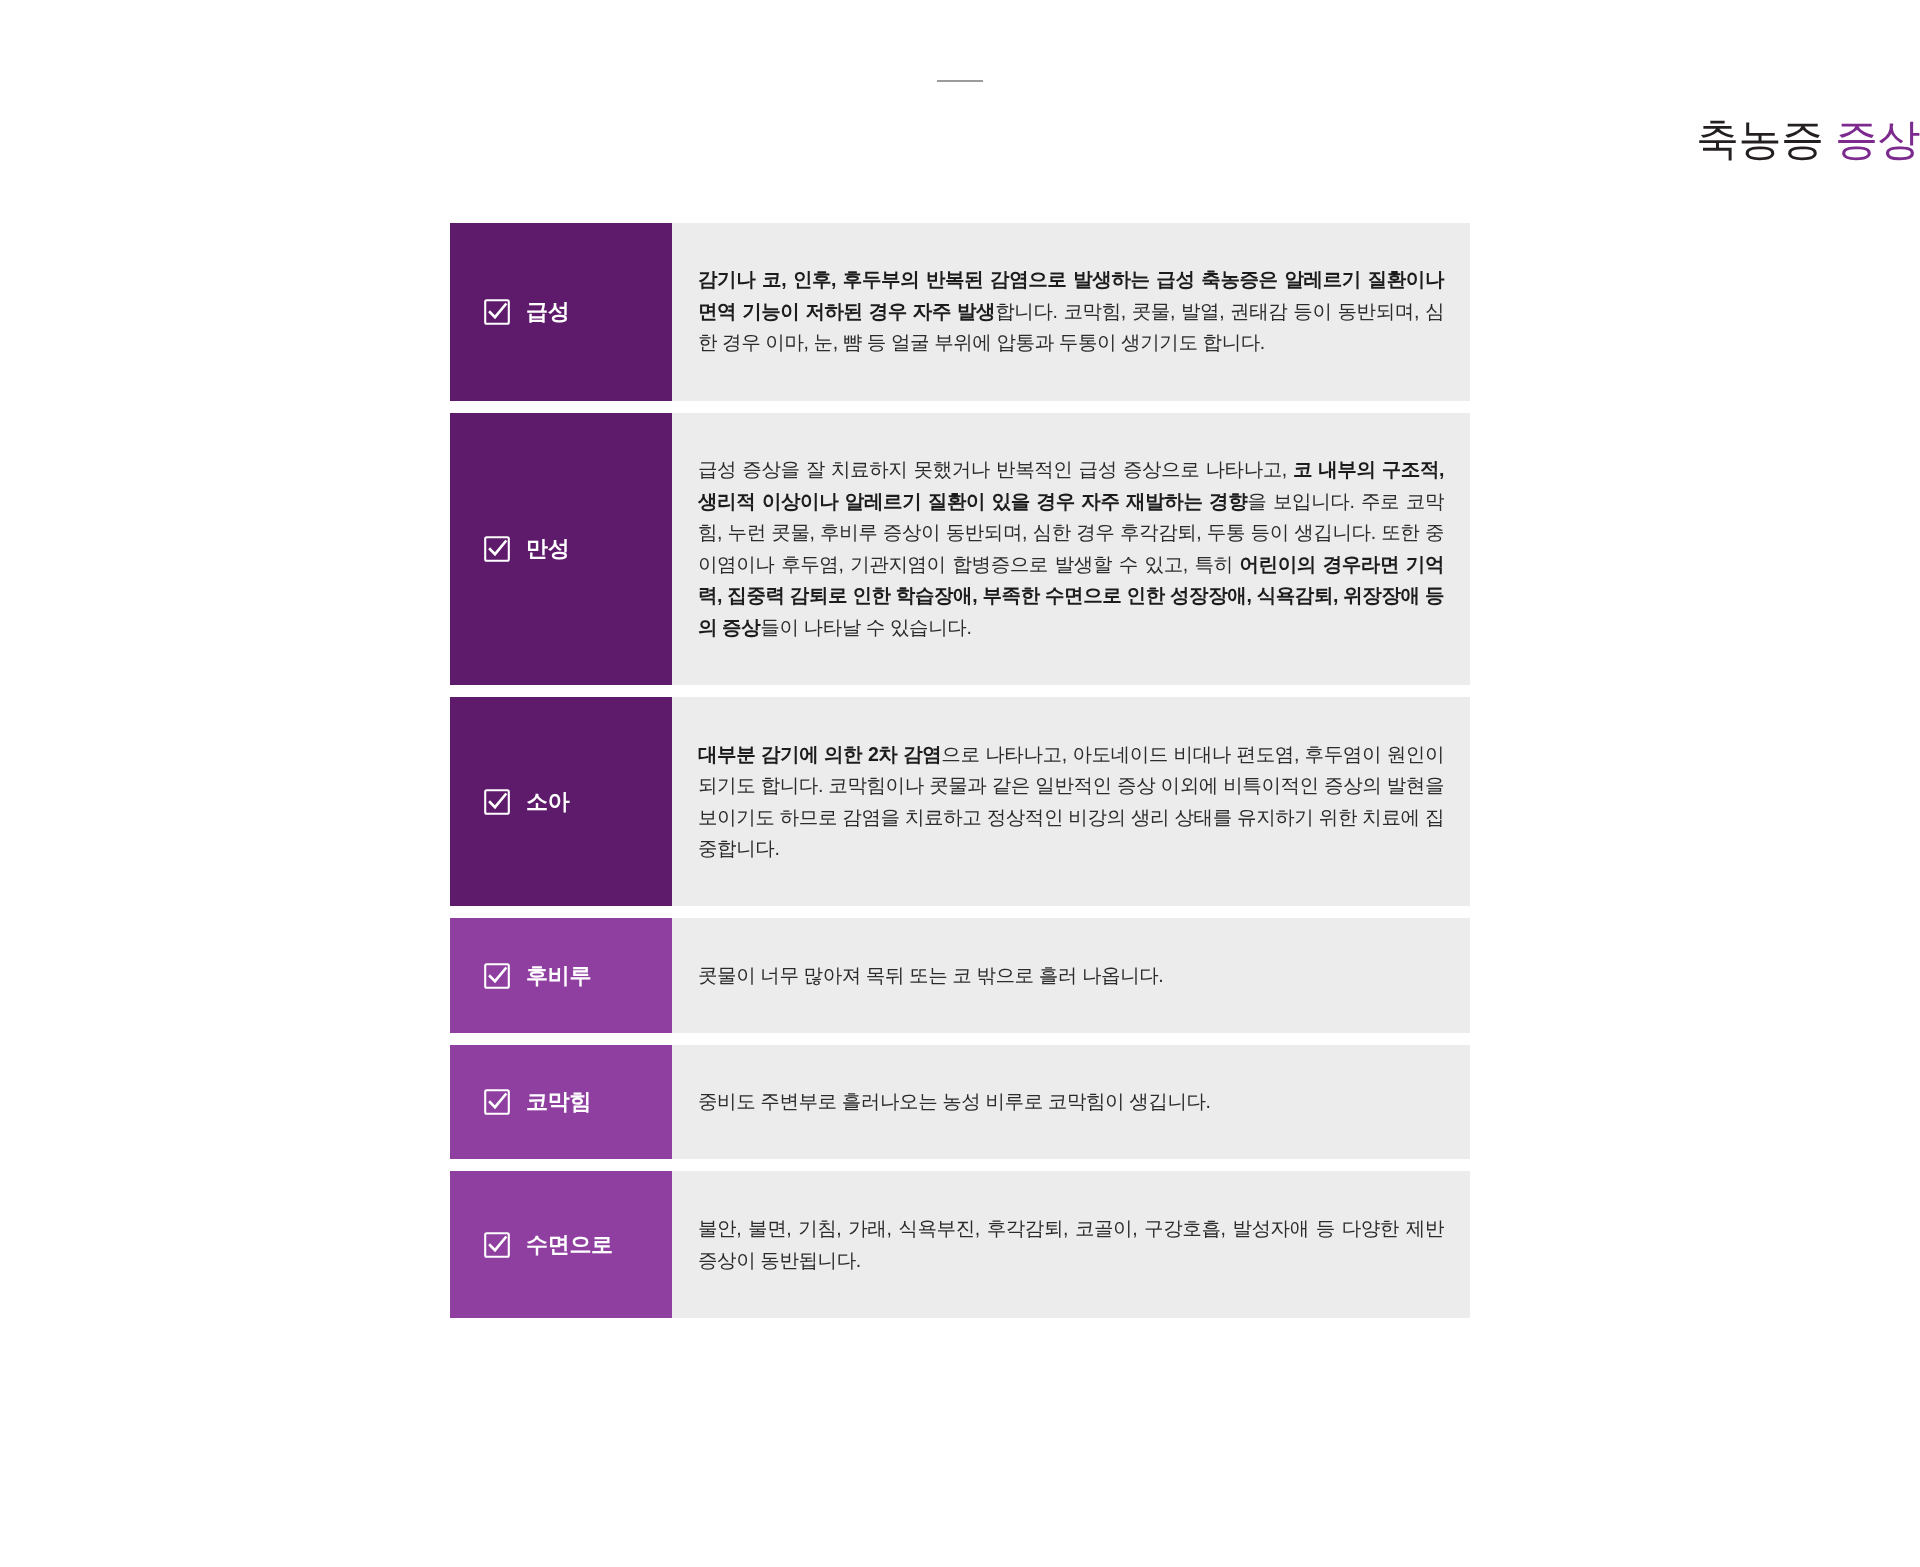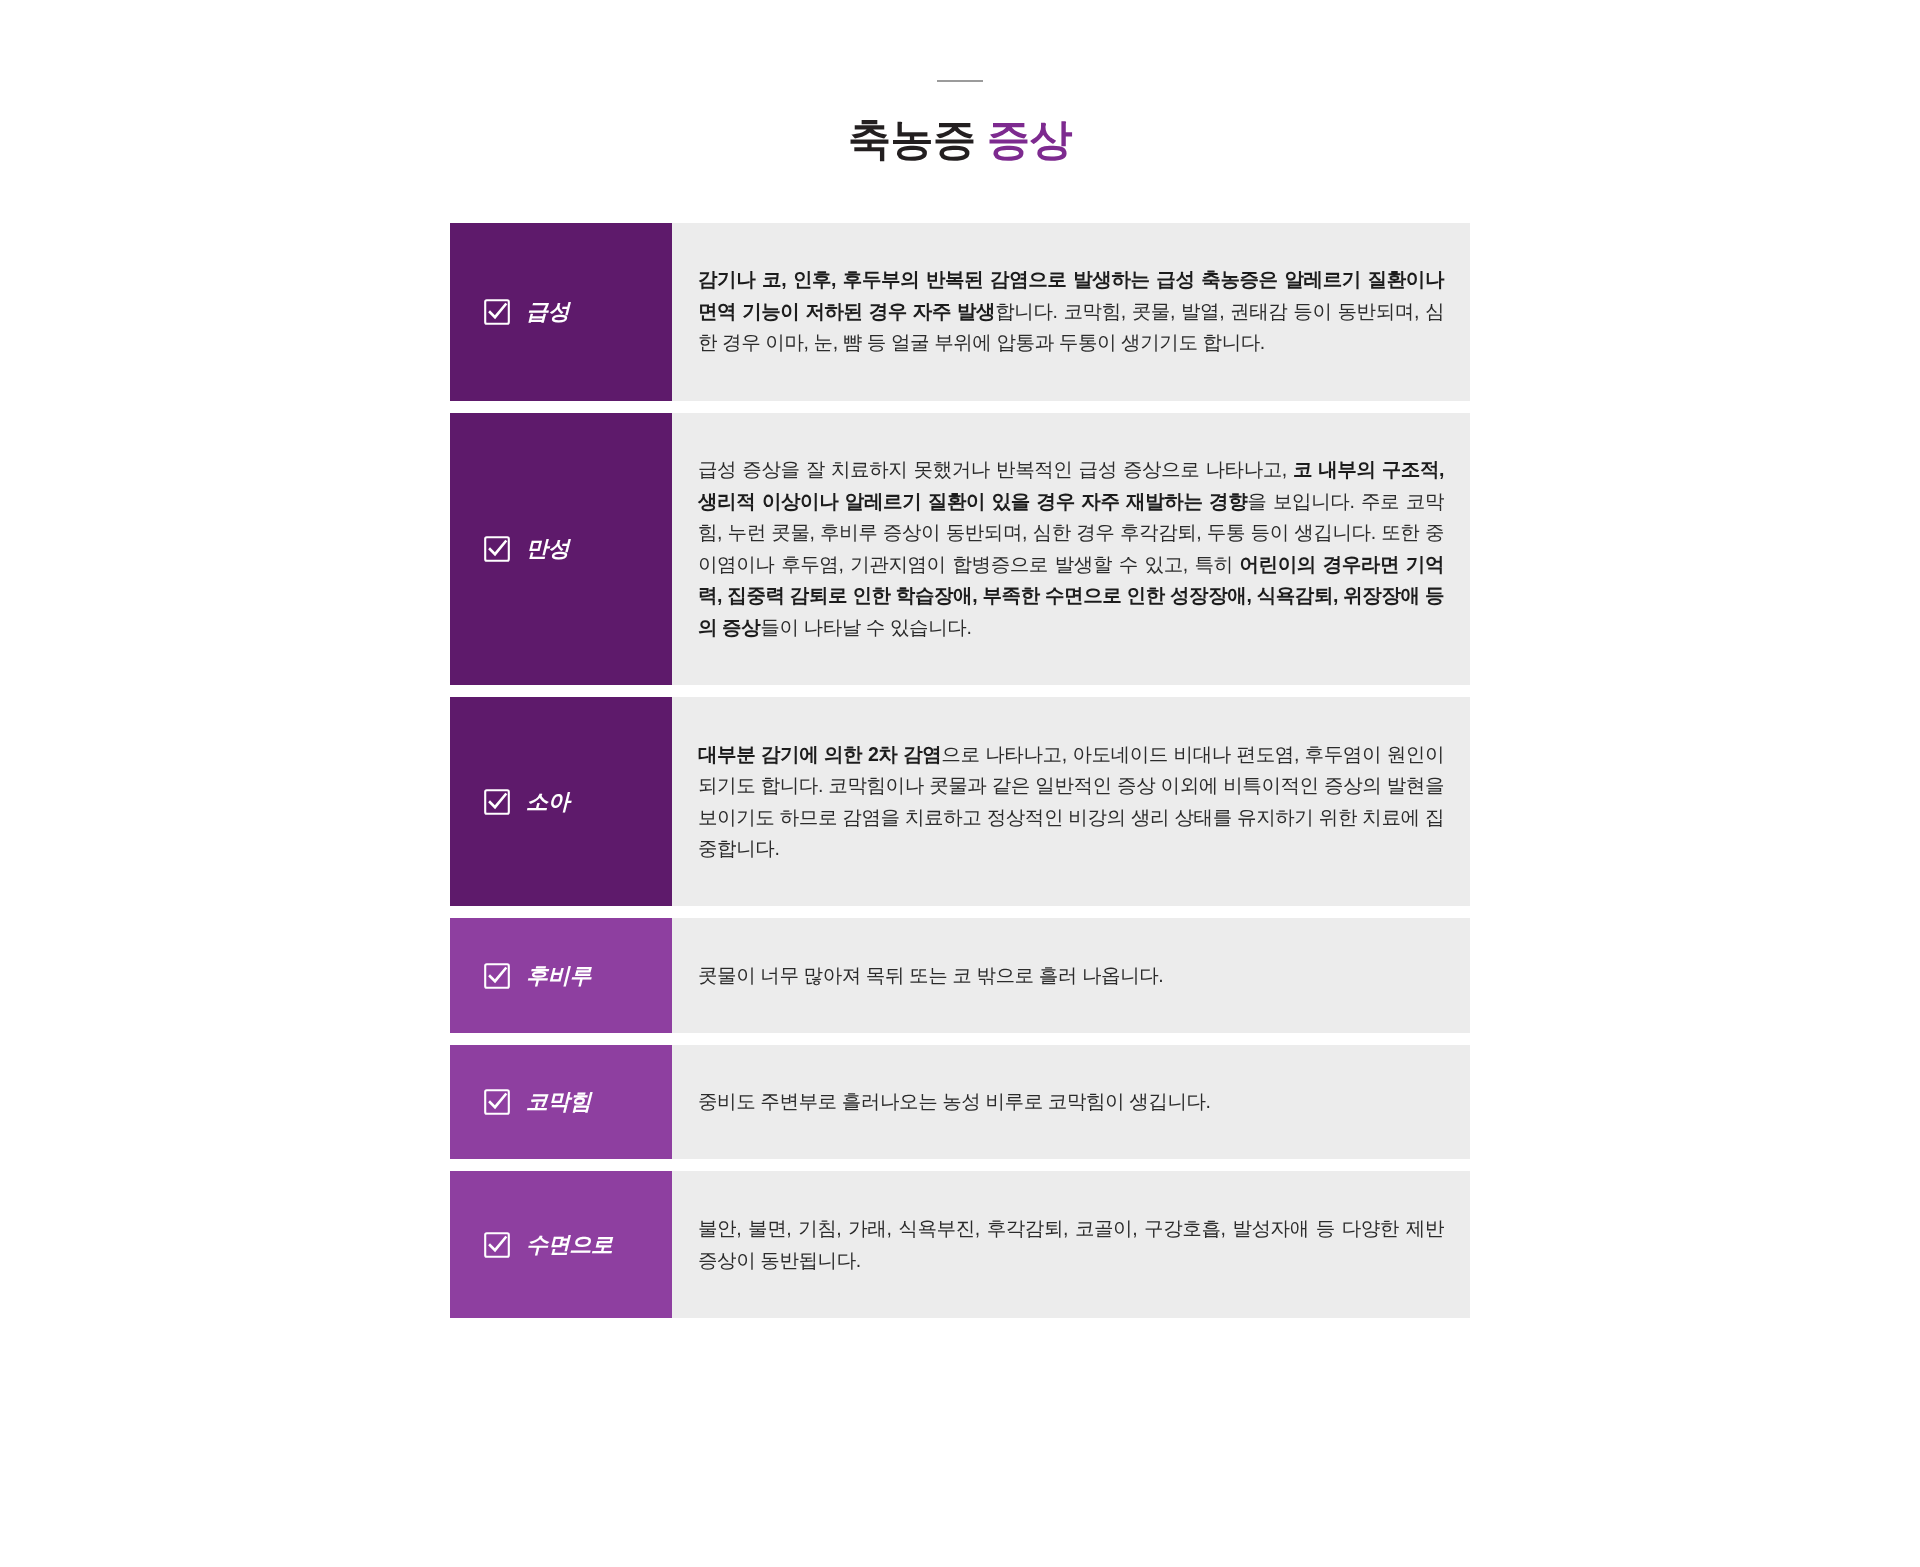--- a/index.html
+++ b/index.html
@@ -29,23 +29,24 @@
     font-weight: 400;
   }
   .rule {
     width: 46px;
     height: 2px;
     background: #9b9b9b;
     margin: 24px auto 22px auto;
   }
   .title {
     font-size: 43px;
-    font-weight: 700;
+    font-weight: 400;
     color: #231f20;
     letter-spacing: -0.5px;
+    text-align: right;
   }
   .title .accent {
     color: #7d2a8f;
   }
   
   .table {
     width: 1020px;
     margin: 54px auto 0 auto;
   }
   .row {
@@ -61,21 +62,20 @@
     gap: 16px;
     padding-left: 34px;
     color: #ffffff;
   }
   .label-cell.dark { background: #5e1a6b; }
   .label-cell.mid  { background: #8e3fa0; }
   .label-text {
     font-size: 22px;
     font-weight: 700;
     letter-spacing: -0.3px;
-    font-style: italic;
   }
   .check-icon {
     width: 26px;
     height: 26px;
     flex: 0 0 26px;
     display: block;
   }
   .desc-cell {
     flex: 1;
     background: #ececec;

